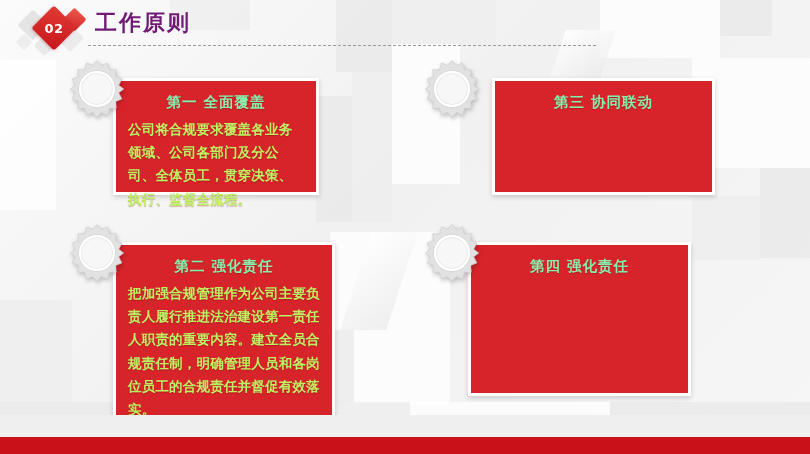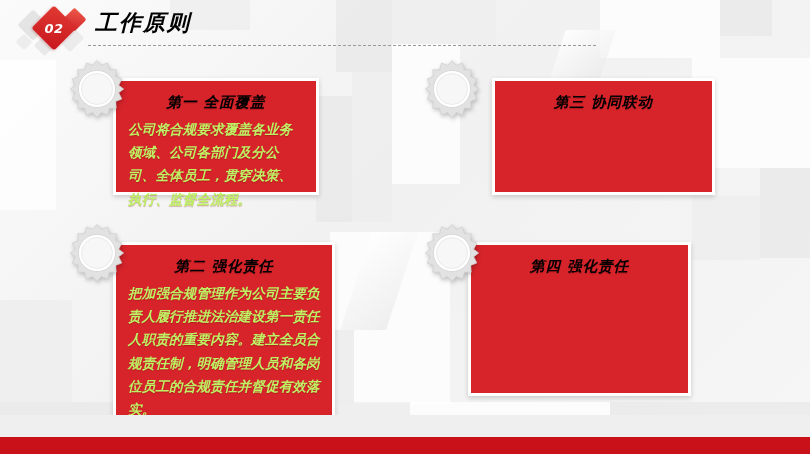--- a/index.html
+++ b/index.html
@@ -10,21 +10,20 @@
     overflow: hidden;
     font-family: "DejaVu Sans", "Liberation Sans", sans-serif;
   }
 
   #slide {
     position: relative;
     width: 810px;
     height: 454px;
     background: #f4f4f4;
     overflow: hidden;
-    font-style: italic;
   }
 
   
   .bg-layer {
     position: absolute;
     inset: 0;
     background:
       linear-gradient(135deg, #fbfbfb 0%, #f1f1f1 45%, #f6f6f6 100%);
   }
   .bg-block {
@@ -80,42 +79,42 @@
     display: flex; align-items: center; justify-content: center;
     color: #ffffff;
     font-size: 13px;
     font-weight: bold;
     letter-spacing: .5px;
   }
 
   .header-title {
     position: absolute;
     left: 95px; top: 8px;
-    color: #000000;
+    color: #701a75;
     font-size: 22px;
     font-weight: bold;
     letter-spacing: 2px;
   }
   .header-rule {
     position: absolute;
     left: 88px; top: 45px;
     width: 508px;
     border-top: 1px dashed #9a9a9a;
   }
 
   
   .card {
     position: absolute;
     background: #d7242b;
     border: 3px solid #ffffff;
     box-shadow: 0 2px 5px rgba(0,0,0,.18);
     padding: 8px 12px 10px 12px;
   }
   .card-title {
-    color: #000000;
+    color: #86efac;
     font-size: 14.5px;
     font-weight: bold;
     text-align: center;
     letter-spacing: 1px;
     margin-bottom: 6px;
     margin-top: 4px;
     text-shadow: 0 1px 1px rgba(120,10,10,.4);
   }
   .card-body {
     color: #bef264;

